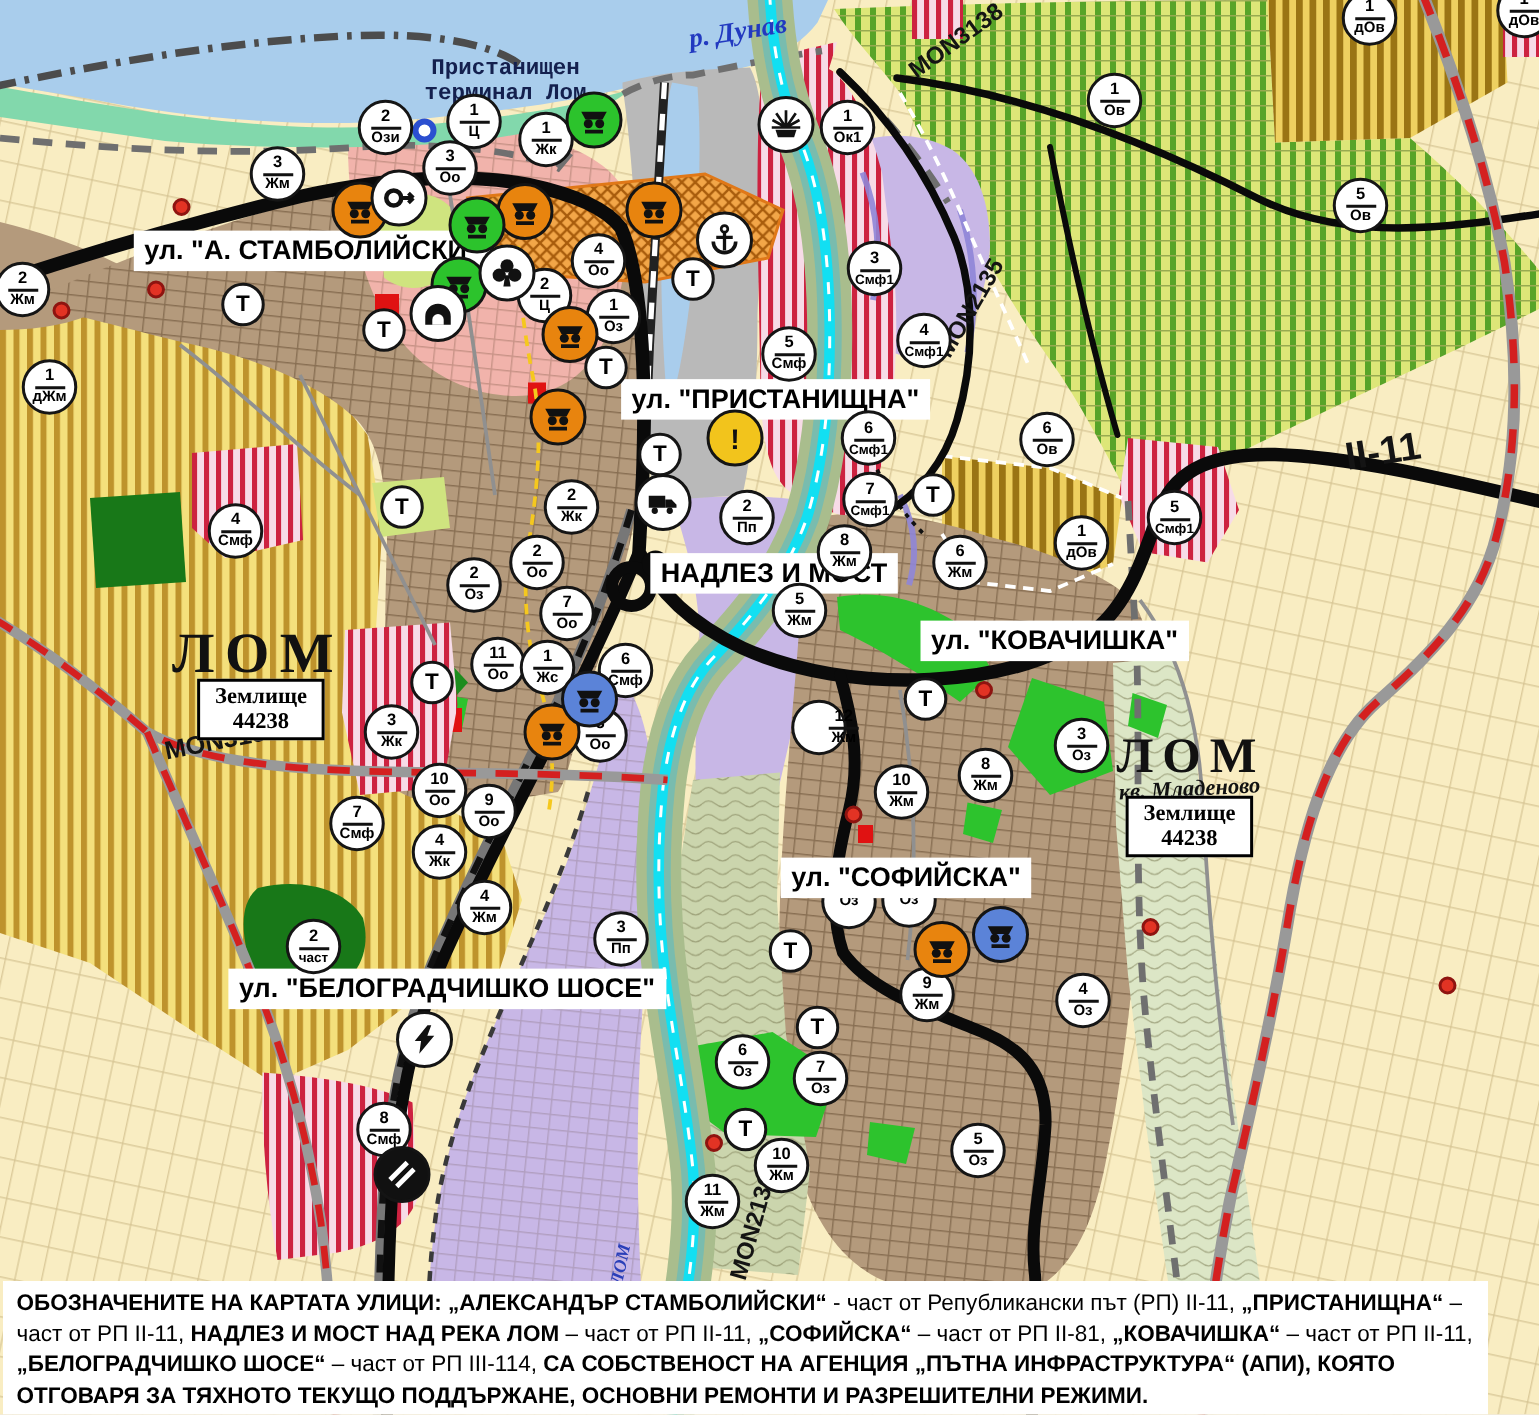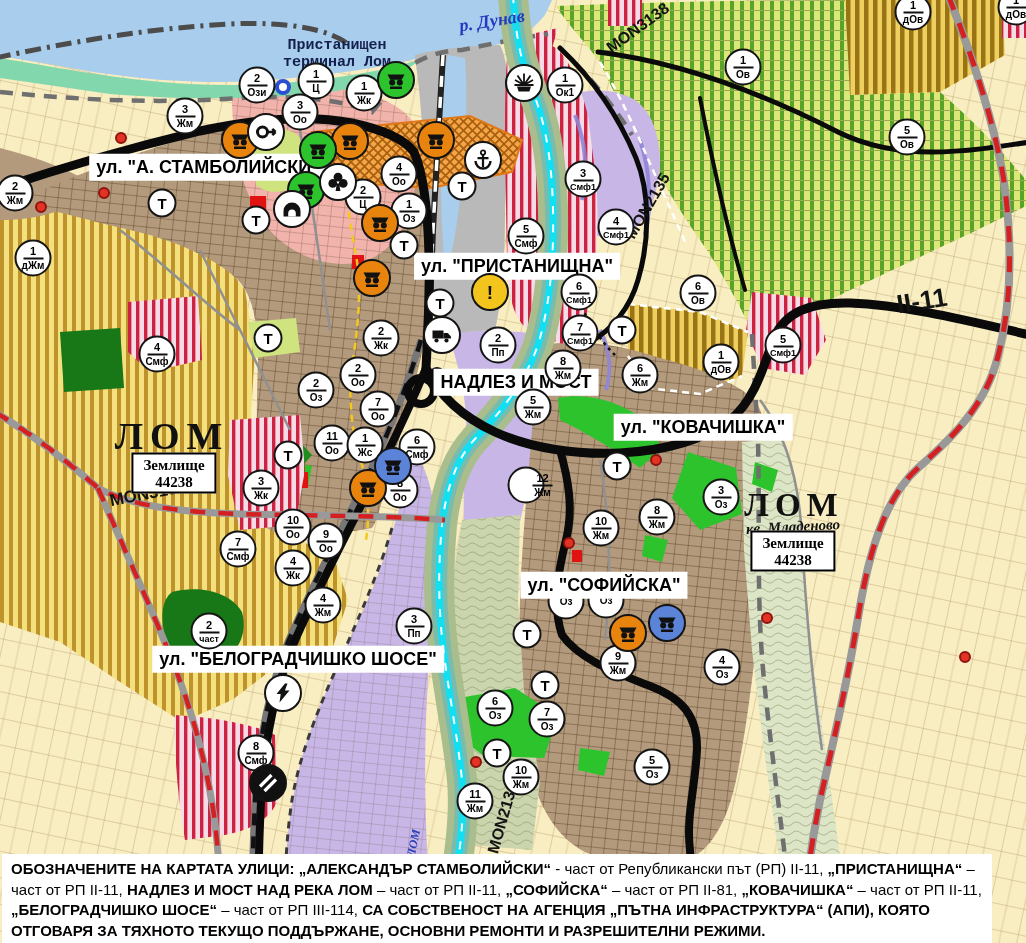--- a/index.html
+++ b/index.html
@@ -317,21 +317,21 @@
       <div class="marker" style="left: 533px; top: 407px;">
         <span class="num">5</span>
         <span class="bar"></span>
         <span class="code">Жм</span>
       </div>
       <div class="marker" style="left: 640px; top: 375px;">
         <span class="num">6</span>
         <span class="bar"></span>
         <span class="code">Жм</span>
       </div>
-      <div class="marker" style="left: 526px; top: 485px; padding-left: 33px;">
+      <div class="marker" style="left: 546px; top: 485px; padding-left: 33px;">
         <span class="num">12</span>
         <span class="bar"></span>
         <span class="code">Жм</span>
       </div>
       <div class="marker" style="left: 417px; top: 447px;">
         <span class="num">6</span>
         <span class="bar"></span>
         <span class="code">Смф</span>
       </div>
       <div class="marker" style="left: 400px; top: 490px;">

